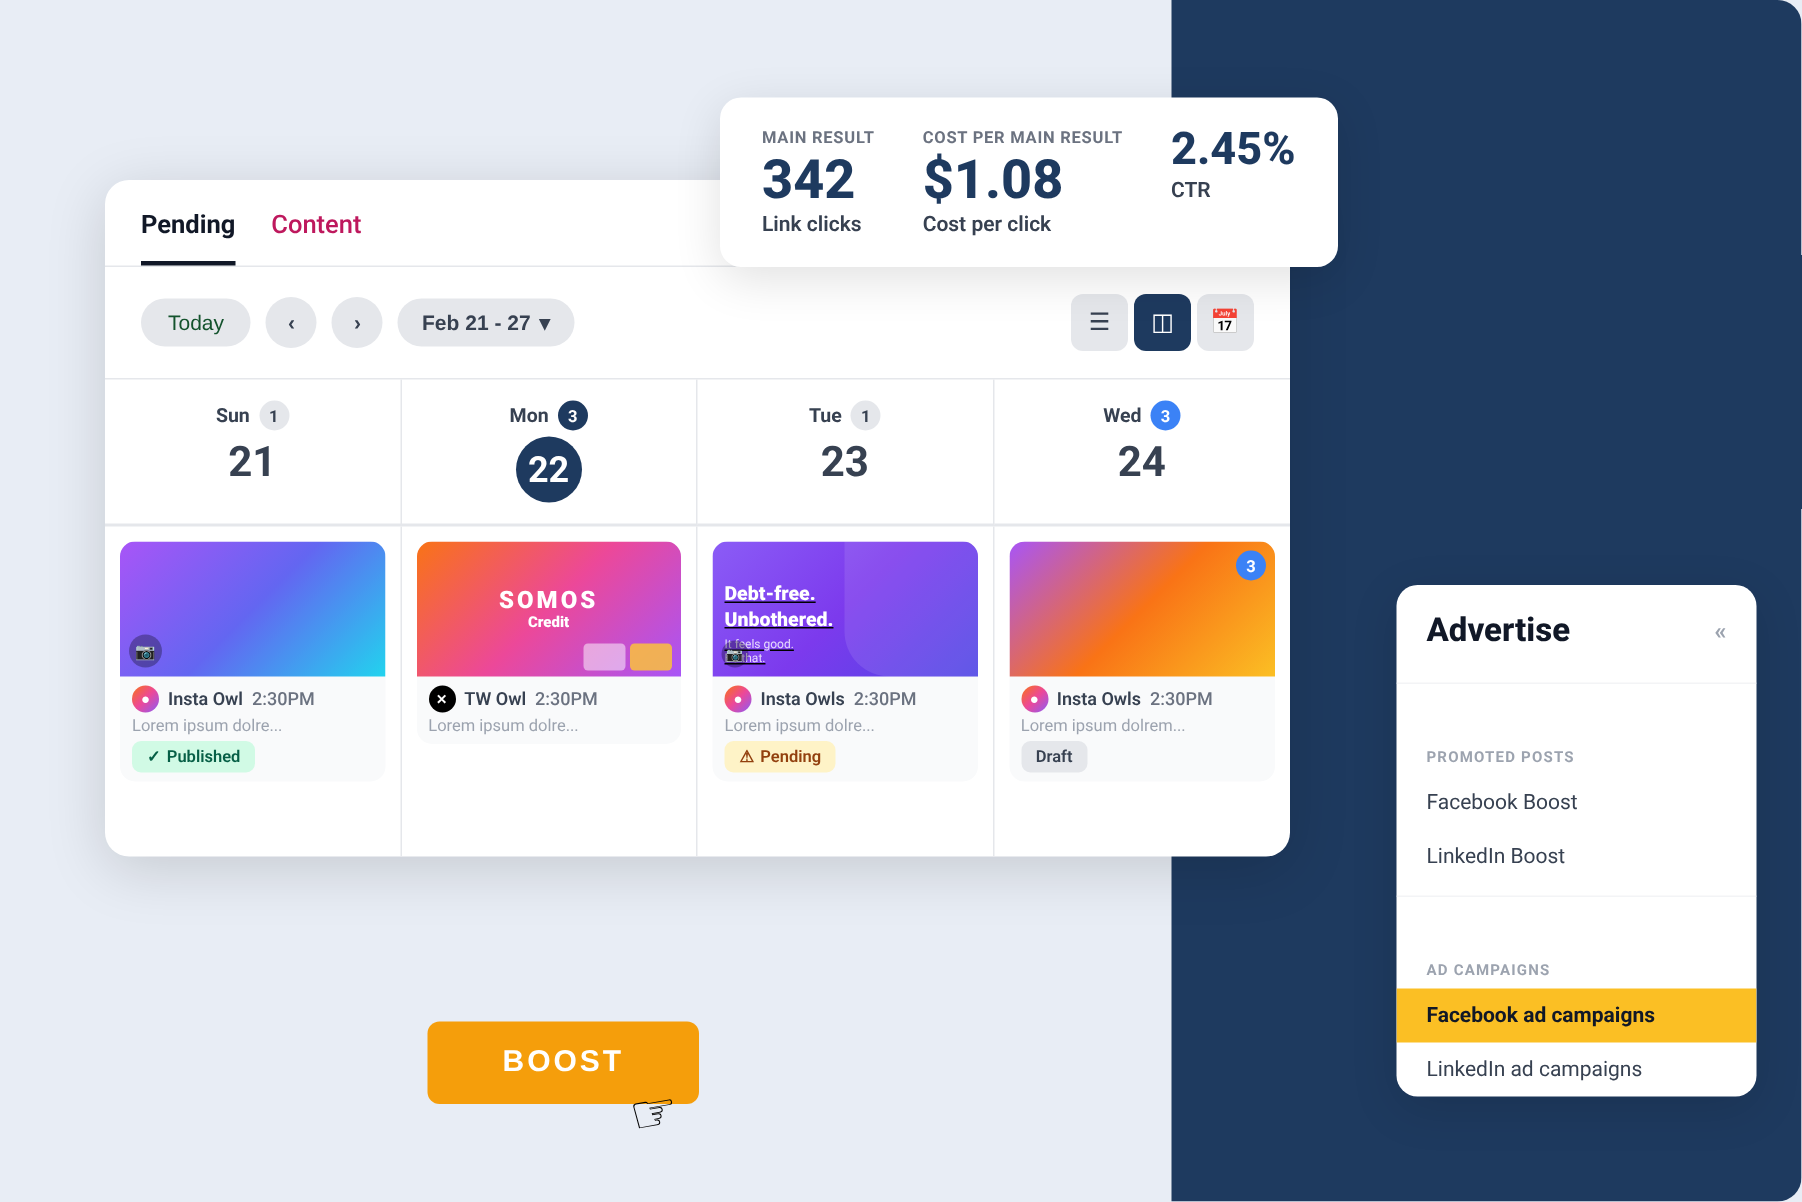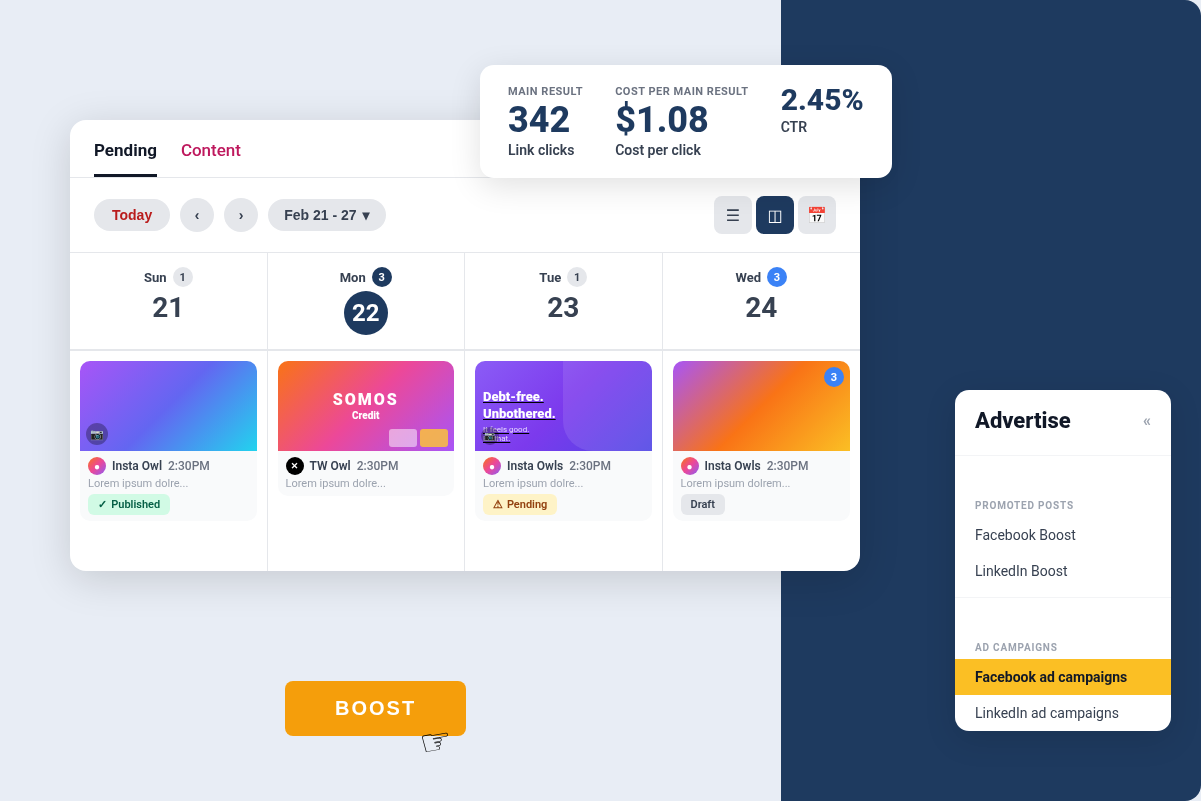--- a/index.html
+++ b/index.html
@@ -60,22 +60,22 @@
       align-items: center;
       gap: 10px;
     }
 
     .btn-today {
       background: #e5e7eb;
       border: none;
       border-radius: 20px;
       padding: 8px 18px;
       font-size: 14px;
-      font-weight: 700;
-      color: #b91c1c;
+      font-weight: 400;
+      color: #14532d;
       cursor: pointer;
     }
 
     .btn-nav {
       background: #e5e7eb;
       border: none;
       border-radius: 50%;
       width: 34px;
       height: 34px;
       font-size: 14px;
@@ -377,21 +377,21 @@
       font-weight: 600;
       color: #374151;
       margin-top: 4px;
     }
 
     
     .advertise-card {
       position: absolute;
       top: 390px;
       right: 30px;
-      width: 216px;
+      width: 240px;
       background: #fff;
       border-radius: 14px;
       box-shadow: 0 8px 32px rgba(0,0,0,0.12);
       padding: 0;
       z-index: 8;
       overflow: hidden;
     }
 
     .advertise-header {
       display: flex;

